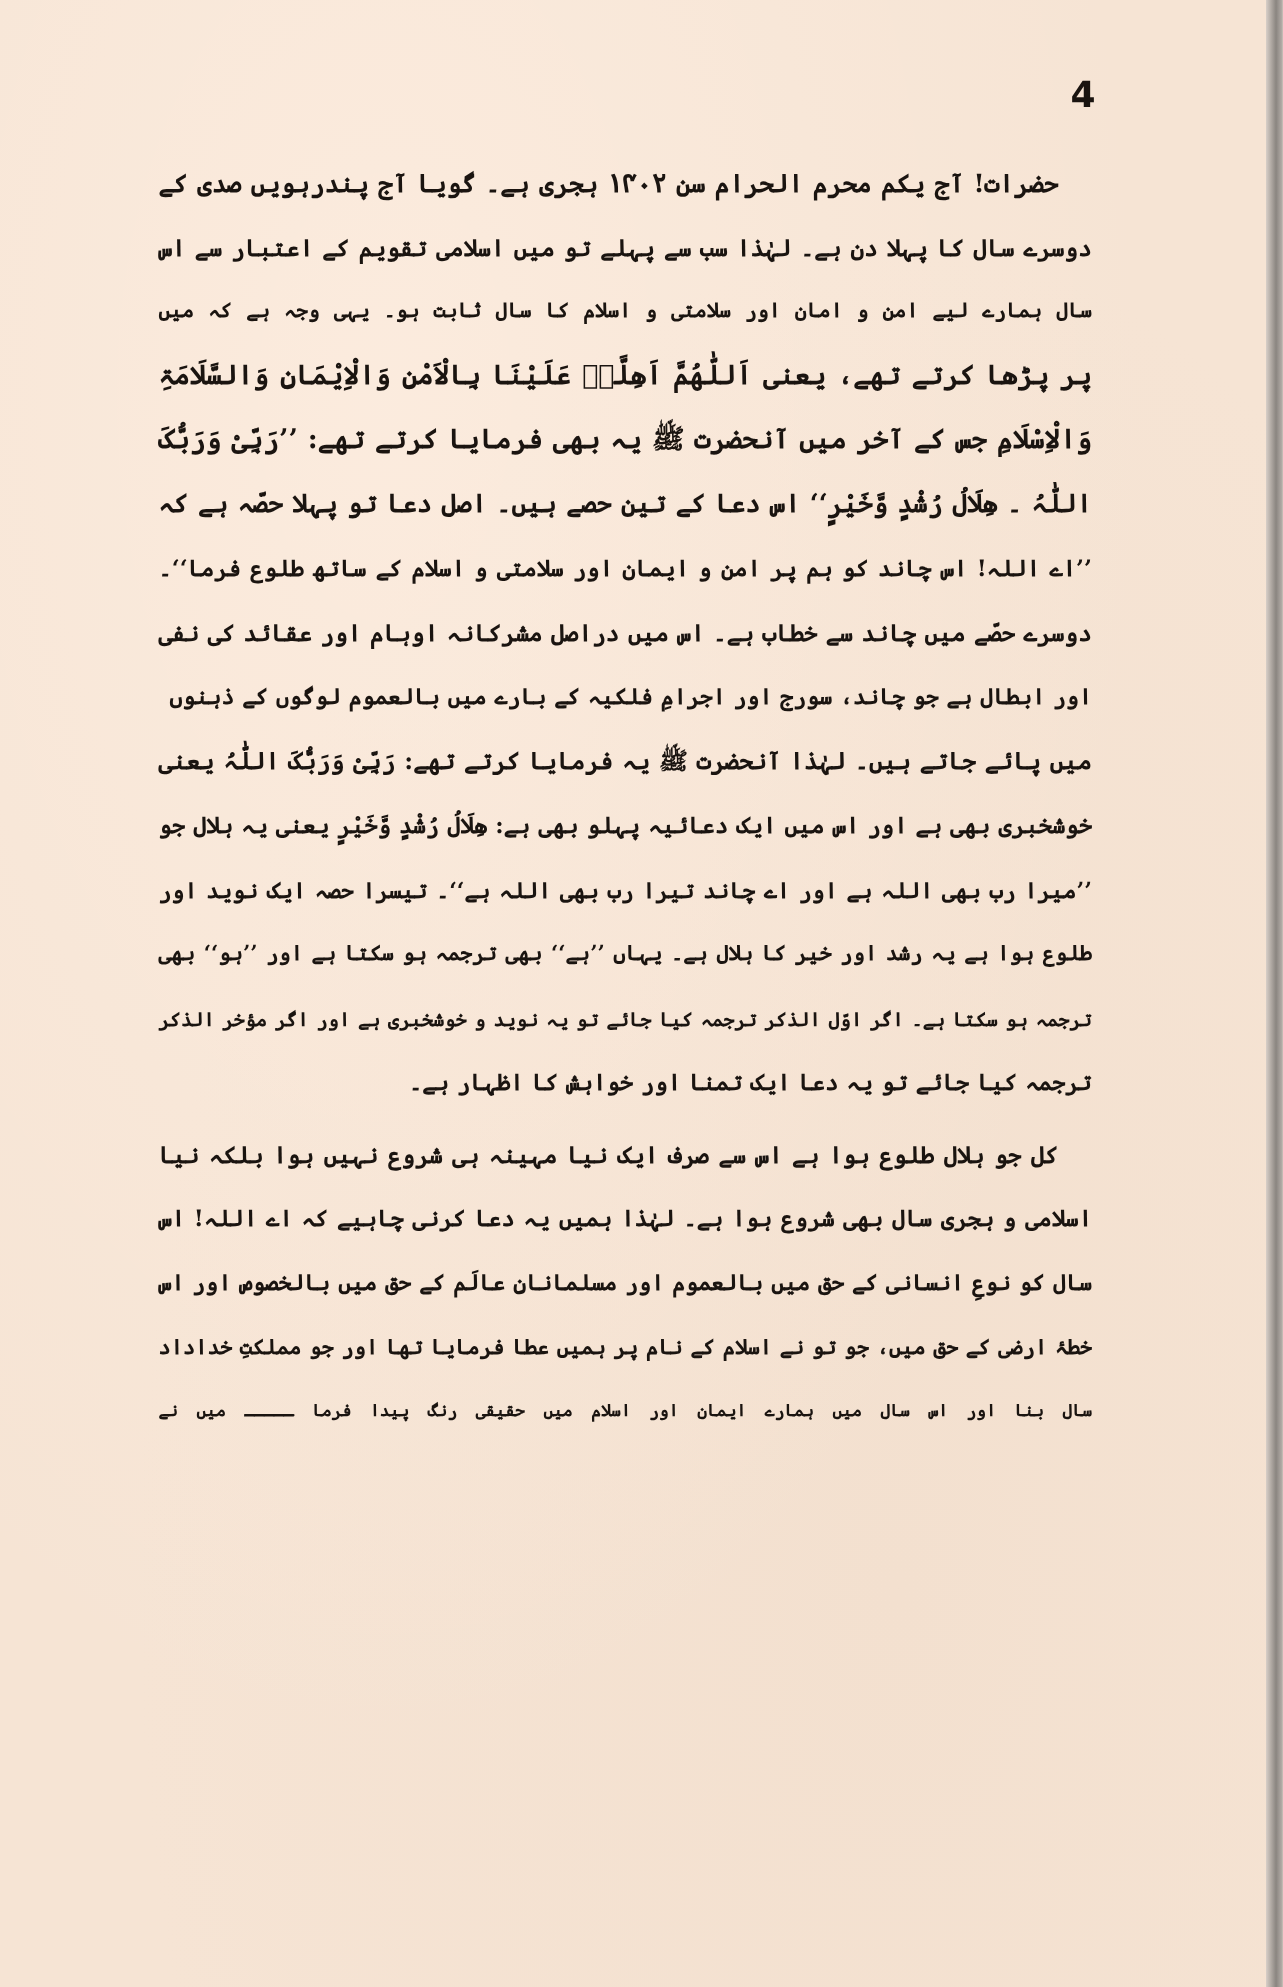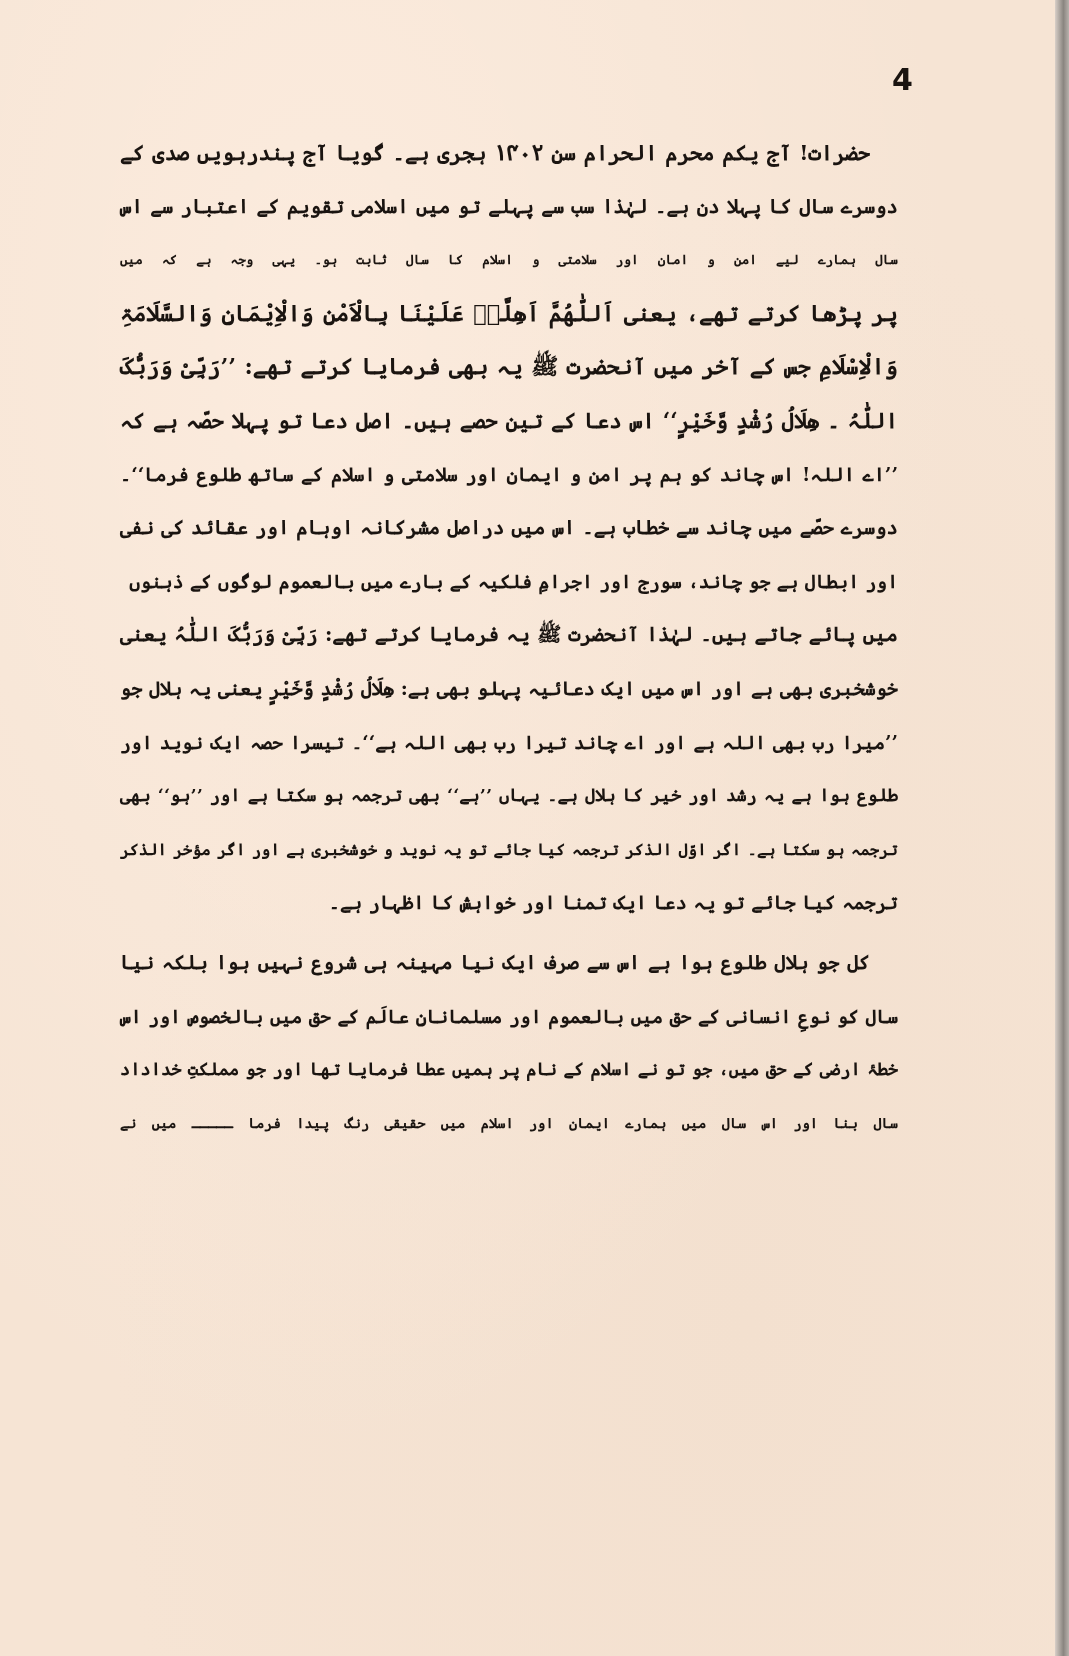--- a/index.html
+++ b/index.html
@@ -31,21 +31,21 @@
       top: 62px;
       left: 892px;
       font-family: "DejaVu Sans", sans-serif;
       font-size: 30px;
       font-weight: bold;
       color: #1a1410;
     }
     .text-block {
       position: absolute;
       top: 126px;
-      left: 120px;
+      left: 132px;
       width: 778px;
       direction: rtl;
       unicode-bidi: isolate;
     }
     .line {
       height: 53.6px;
       line-height: 53.6px;
       font-size: 27px;
       font-weight: bold;
       white-space: nowrap;
@@ -67,31 +67,32 @@
 <body>
 
 <div class="right-edge"></div>
 
 <div class="page-number">4</div>
 
 <div class="text-block" dir="rtl" lang="ur">
 
   <div class="line indent" style="font-size: 21px;"><span style="white-space: nowrap; word-spacing: 0.00120192px;">حضرات! آج یکم محرم الحرام سن ۱۴۰۲ ہجری ہے۔ گویا آج پندرہویں صدی کے</span></div>
   <div class="line" style="font-size: 19.5px;"><span style="white-space: nowrap;">دوسرے سال کا پہلا دن ہے۔ لہٰذا سب سے پہلے تو میں اسلامی تقویم کے اعتبار سے اس</span></div>
-  <div class="line" style="font-size: 13px;"><span style="white-space: nowrap;">سال ہمارے لیے امن و امان اور سلامتی و اسلام کا سال ثابت ہو۔ یہی وجہ ہے کہ میں</span></div>
+  <div class="line" style="font-size: 17px;"><span style="white-space: nowrap;">سال ہمارے لیے امن و امان اور سلامتی و اسلام کا سال ثابت ہو۔ یہی وجہ ہے کہ میں</span></div>
   <div class="line" style="font-size: 22.5px;"><span style="white-space: nowrap;">پر پڑھا کرتے تھے، یعنی اَللّٰھُمَّ اَھِلَّہٗ عَلَیْنَا بِالْاَمْنِ وَالْاِیْمَانِ وَالسَّلَامَۃِ</span></div>
   <div class="line" style="font-size: 22.5px;"><span style="white-space: nowrap;">وَالْاِسْلَامِ جس کے آخر میں آنحضرت ﷺ یہ بھی فرمایا کرتے تھے: ’’رَبِّیْ وَرَبُّکَ</span></div>
   <div class="line" style="font-size: 21.5px;"><span style="white-space: nowrap;">اللّٰہُ ۔ ھِلَالُ رُشْدٍ وَّخَیْرٍ‘‘ اس دعا کے تین حصے ہیں۔ اصل دعا تو پہلا حصّہ ہے کہ</span></div>
   <div class="line" style="font-size: 19px;"><span style="white-space: nowrap;">’’اے اللہ! اس چاند کو ہم پر امن و ایمان اور سلامتی و اسلام کے ساتھ طلوع فرما‘‘۔</span></div>
   <div class="line" style="font-size: 19.5px;"><span style="white-space: nowrap;">دوسرے حصّے میں چاند سے خطاب ہے۔ اس میں دراصل مشرکانہ اوہام اور عقائد کی نفی</span></div>
   <div class="line" style="font-size: 18.5px;"><span style="white-space: nowrap; margin-left: 30px;">اور ابطال ہے جو چاند، سورج اور اجرامِ فلکیہ کے بارے میں بالعموم لوگوں کے ذہنوں</span></div>
   <div class="line" style="font-size: 20px;"><span style="white-space: nowrap;">میں پائے جاتے ہیں۔ لہٰذا آنحضرت ﷺ یہ فرمایا کرتے تھے: رَبِّیْ وَرَبُّکَ اللّٰہُ یعنی</span></div>
   <div class="line" style="font-size: 19px;"><span style="white-space: nowrap;">خوشخبری بھی ہے اور اس میں ایک دعائیہ پہلو بھی ہے: ھِلَالُ رُشْدٍ وَّخَیْرٍ یعنی یہ ہلال جو</span></div>
   <div class="line" style="font-size: 18.5px;"><span style="white-space: nowrap;">’’میرا رب بھی اللہ ہے اور اے چاند تیرا رب بھی اللہ ہے‘‘۔ تیسرا حصہ ایک نوید اور</span></div>
   <div class="line" style="font-size: 17.5px;"><span style="white-space: nowrap;">طلوع ہوا ہے یہ رشد اور خیر کا ہلال ہے۔ یہاں ’’ہے‘‘ بھی ترجمہ ہو سکتا ہے اور ’’ہو‘‘ بھی</span></div>
   <div class="line" style="font-size: 16px;"><span style="white-space: nowrap;">ترجمہ ہو سکتا ہے۔ اگر اوّل الذکر ترجمہ کیا جائے تو یہ نوید و خوشخبری ہے اور اگر مؤخر الذکر</span></div>
   <div class="line last-of-para" style="font-size: 19px;">ترجمہ کیا جائے تو یہ دعا ایک تمنا اور خواہش کا اظہار ہے۔</div>
 
   <div class="line indent para-gap" style="font-size: 19.5px;"><span style="white-space: nowrap;">کل جو ہلال طلوع ہوا ہے اس سے صرف ایک نیا مہینہ ہی شروع نہیں ہوا بلکہ نیا</span></div>
+  <div class="line" style="font-size: 19px;"><span style="white-space: nowrap;">اسلامی و ہجری سال بھی شروع ہوا ہے۔ لہٰذا ہمیں یہ دعا کرنی چاہیے کہ اے اللہ! اس</span></div>
   <div class="line" style="font-size: 18.5px;"><span style="white-space: nowrap;">سال کو نوعِ انسانی کے حق میں بالعموم اور مسلمانانِ عالَم کے حق میں بالخصوص اور اس</span></div>
   <div class="line" style="font-size: 17.5px;"><span style="white-space: nowrap;">خطۂ ارضی کے حق میں، جو تو نے اسلام کے نام پر ہمیں عطا فرمایا تھا اور جو مملکتِ خداداد</span></div>
   <div class="line" style="font-size: 14px;"><span style="white-space: nowrap;">سال بنا اور اس سال میں ہمارے ایمان اور اسلام میں حقیقی رنگ پیدا فرما ـــــ میں نے</span></div>
 </div>
 
 </body></html>

